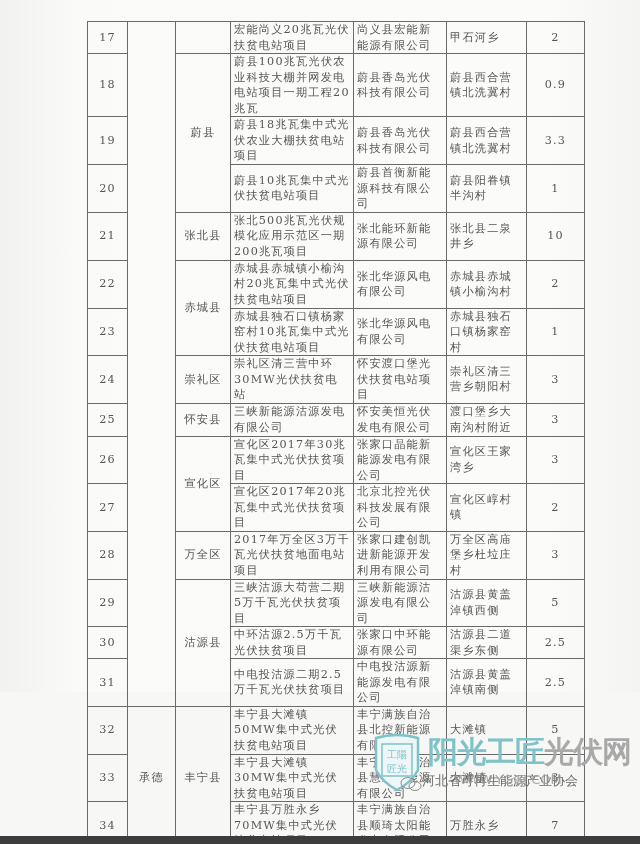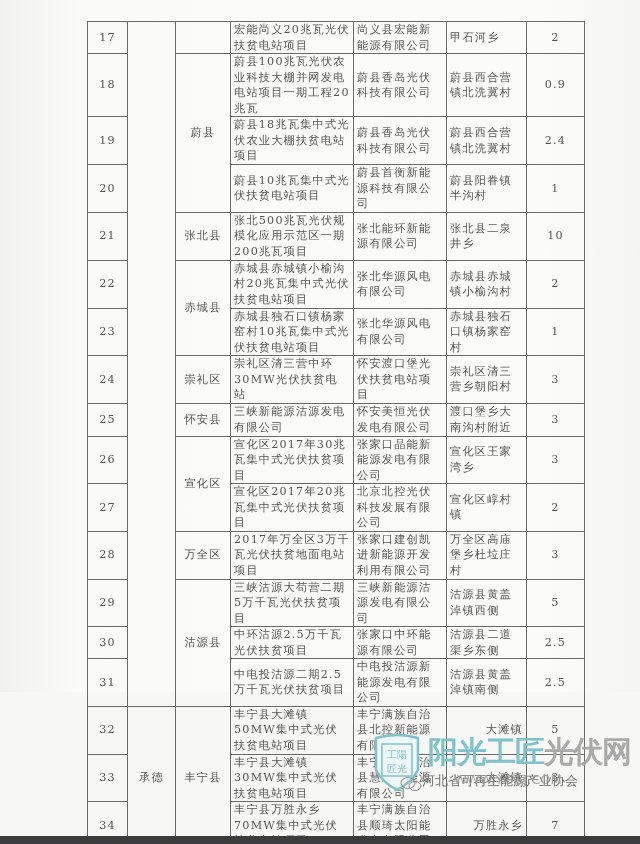--- a/index.html
+++ b/index.html
@@ -27,21 +27,21 @@
     line-height: 15.5px;
     padding: 0 3px;
     vertical-align: middle;
     color: #555;
     letter-spacing: 1.2px;
     overflow: hidden;
   }
   td.no, td.city, td.county, td.cap { text-align: center; letter-spacing: 0; }
   td.county { letter-spacing: 1px; }
   td.cap { font-size: 11.5px; }
-  td.loc.center { text-align: right; }
+  td.loc.center { text-align: left; }
   .watermark {
     position: absolute; left: 372px; top: 732px; width: 268px; height: 66px;
   }
   .wm-shield {
     position: absolute; left: 0; top: 2px; width: 50px; height: 58px;
   }
   .wm-title {
     position: absolute; left: 56px; top: 0px; height: 40px;
     font-family: "DejaVu Sans", "Liberation Sans", sans-serif;
     font-weight: bold; font-size: 30px; letter-spacing: -1px; white-space: nowrap;
@@ -94,21 +94,21 @@
         <td class="comp">蔚县香岛光伏科技有限公司</td>
         <td class="loc">蔚县西合营镇北洗冀村</td>
         <td class="cap">0.9</td>
       </tr>
 
       <tr style="height:48px">
         <td class="no">19</td>
         <td class="proj">蔚县18兆瓦集中式光伏农业大棚扶贫电站项目</td>
         <td class="comp">蔚县香岛光伏科技有限公司</td>
         <td class="loc">蔚县西合营镇北洗冀村</td>
-        <td class="cap">2.4</td>
+        <td class="cap">3.3</td>
       </tr>
 
       <tr style="height:33px">
         <td class="no">20</td>
         <td class="proj">蔚县10兆瓦集中式光伏扶贫电站项目</td>
         <td class="comp">蔚县首衡新能源科技有限公司</td>
         <td class="loc">蔚县阳眷镇半沟村</td>
         <td class="cap">1</td>
       </tr>
 

